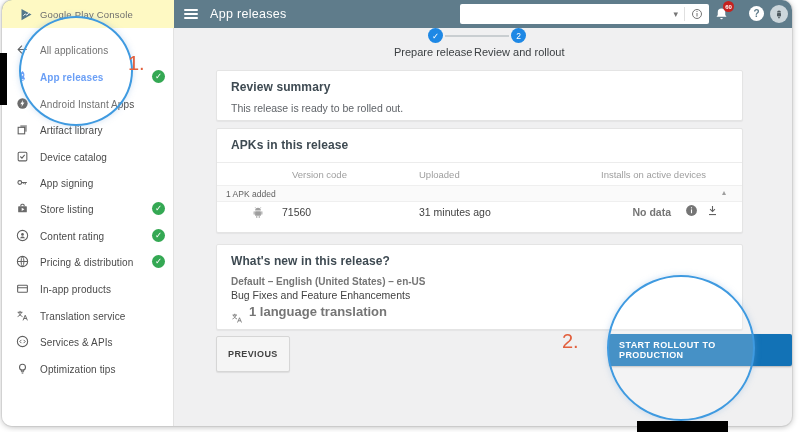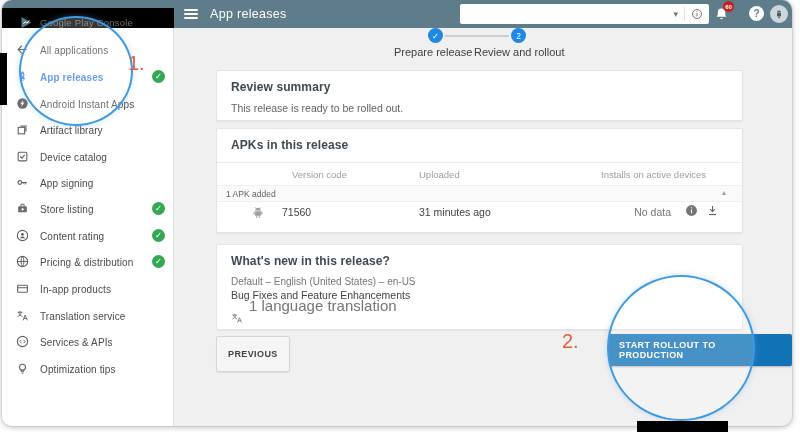--- a/index.html
+++ b/index.html
@@ -1,20 +1,20 @@
 <!DOCTYPE html>
 <html style="--teal: #5f7c8b; --contentbg: #f0f0f1; --blue: #4285f4; --stepblue: #1e88e5; --btnblue: #1272b6; --green: #34a853; --orange: #e2603e; --ring: #3f9ae0;"><head>
 <meta charset="utf-8">
 <style>
   html,body{margin:0;padding:0;}
   body{width:800px;height:432px;background:#fff;font-family:"Liberation Sans","DejaVu Sans",sans-serif;position:relative;overflow:hidden;-webkit-font-smoothing:antialiased;}
   .frame{position:absolute;left:2px;top:0;width:790px;height:426px;border-radius:10px;background:var(--contentbg,#f0f0f1);box-shadow:0 1px 6px rgba(0,0,0,.28), 0 0 0 1px rgba(0,0,0,.06);overflow:hidden;}
   
   .topbar{position:absolute;left:0;top:0;right:0;height:28px;background:var(--teal,#5f7c8b);}
-  .logo-area{position:absolute;left:0;top:8px;width:172px;height:28px;background:#000000;display:flex;align-items:center;gap:6px;padding-left:17px;box-sizing:border-box;}
+  .logo-area{position:absolute;left:0;top:0;width:172px;height:28px;background:#fef9c3;display:flex;align-items:center;gap:6px;padding-left:17px;box-sizing:border-box;}
   .logo-text{font-size:9.5px;color:#6d6d6d;letter-spacing:.2px;}
   .hamburger{position:absolute;left:182px;top:9px;width:14px;height:10px;cursor:pointer;}
   .hamburger i{display:block;height:2px;background:#fff;margin-bottom:2px;border-radius:1px;}
   .page-title{position:absolute;left:208px;top:7px;color:#fff;font-size:12.5px;letter-spacing:.3px;}
   .searchbox{position:absolute;left:458px;top:4px;width:249px;height:20px;background:#fff;border-radius:2px;display:flex;align-items:center;}
   .search-input{flex:1;border:none;outline:none;height:16px;margin-left:7px;font-size:10px;background:transparent;}
   .caret{color:#757575;font-size:9px;margin-right:6px;}
   .search-div{width:1px;height:14px;background:#e0e0e0;}
   .search-info{width:24px;display:flex;align-items:center;justify-content:center;}
   .bell{position:absolute;left:712px;top:6px;width:15px;height:16px;}
@@ -35,21 +35,21 @@
   
   .card{position:absolute;left:214px;width:527px;background:#fff;border:1px solid #e4e4e4;border-radius:2px;box-shadow:0 1px 1px rgba(0,0,0,.05);box-sizing:border-box;}
   .card-title{position:absolute;left:14px;top:9px;font-size:12px;font-weight:bold;color:#3e4a52;letter-spacing:.1px;}
   .card-body{position:absolute;left:14px;font-size:10.5px;color:#5f6368;}
   .hdiv{position:absolute;left:0;right:0;height:1px;background:#ececec;}
   .colhdr{position:absolute;font-size:9.5px;color:#9e9e9e;}
   .subbar{position:absolute;left:0;right:0;top:56px;height:15px;background:#fafafa;border-top:1px solid #efefef;border-bottom:1px solid #efefef;}
   .subbar .t{position:absolute;left:9px;top:3px;font-size:8.5px;color:#616161;}
   .subbar .arr{position:absolute;right:16px;top:2px;font-size:8px;color:#9e9e9e;cursor:pointer;}
   .cell{position:absolute;font-size:10.5px;color:#424242;}
-  .muted{color:#757575;}
+  .muted{color:#757575;font-weight:bold;}
   
   .btn{position:absolute;height:36px;border-radius:2px;font-size:9px;font-weight:bold;letter-spacing:.4px;display:flex;align-items:center;justify-content:center;cursor:pointer;box-sizing:border-box;}
   .btn.gray{background:#f5f5f5;border:1px solid #d6d6d6;color:#424242;box-shadow:0 1px 1px rgba(0,0,0,.08);padding:0 11px;}
   .btn.blue{background:var(--btnblue,#1272b6);color:#fff;padding:16px 10px;box-shadow:0 1px 2px rgba(0,0,0,.25);}
   
   .ann-circle{position:absolute;border:2px solid var(--ring,#3f9ae0);border-radius:50%;background:rgba(255,255,255,.22);box-shadow:0 0 6px rgba(120,170,220,.35);z-index:30;pointer-events:none;}
   .ann-num{position:absolute;color:var(--orange,#e2603e);font-size:20px;z-index:31;font-weight:400;}
   .blackbar{position:absolute;background:#000;z-index:40;}
   svg{display:block;}
 </style>
@@ -285,21 +285,21 @@
   <div class="card" style="top:244px;height:86px">
     <div class="card-title">What's new in this release?</div>
     <div class="card-body muted" style="top:31px;font-size:10px">Default – English (United States) – en-US</div>
     <div class="card-body" style="top:44px;color:#424242">Bug Fixes and Feature Enhancements</div>
     <span style="position:absolute;left:14px;top:67px">
       <svg width="12" height="12" viewBox="0 0 24 24">
           <path d="M3 6h9M7.5 3.5V6M10 6c-.7 3.5-3.5 6.5-7 8M5 6c.7 3.5 3.5 6.5 7 8" stroke="#757575" stroke-width="1.7" fill="none"></path>
           <path d="M13 21l4-9.5L21 21M14.5 17.5h5" stroke="#757575" stroke-width="1.7" fill="none"></path>
         </svg>
     </span>
-    <div class="card-body muted" style="left:32px;top:52px;font-size:15px">1 language translation</div>
+    <div class="card-body muted" style="left:32px;top:59px;font-size:13px">1 language translation</div>
   </div>
 
   <div class="btn gray" style="left:214px;top:336px">PREVIOUS</div>
   <div class="btn blue" style="left:607px;top:334px;height:22px">START ROLLOUT TO PRODUCTION</div>
 
 </div>
 
 <div class="ann-circle" style="left:19px;top:16px;width:110px;height:106px"></div>
 <div class="ann-num" style="left:128px;top:52px">1.</div>
 <div class="ann-circle" style="left:607px;top:275px;width:144px;height:142px"></div>

